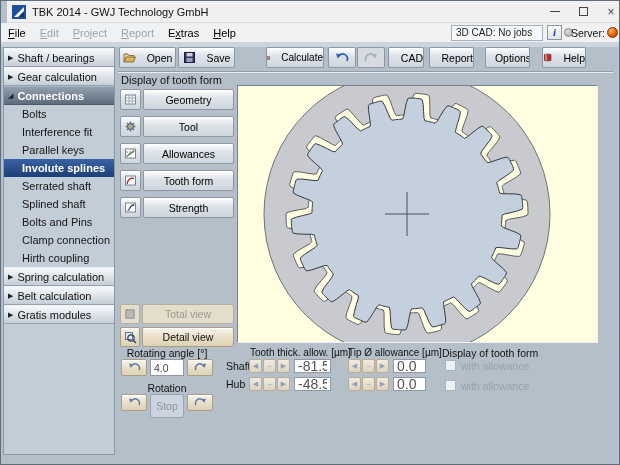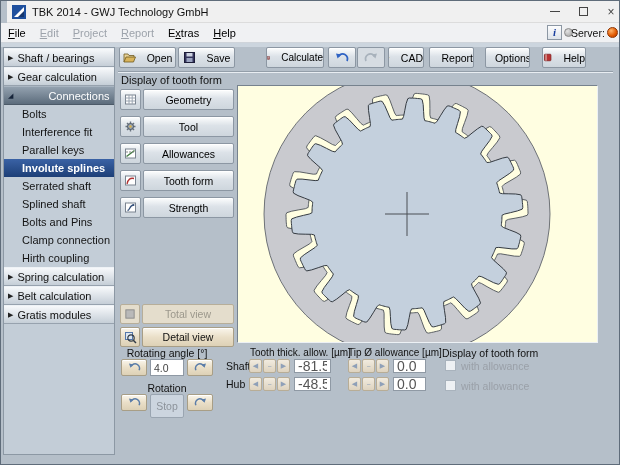--- a/index.html
+++ b/index.html
@@ -47,22 +47,22 @@
 
   
   .sidebar { position:absolute; left:2px; top:46px; width:112px; height:408px;
              background:#c3cdd7; border:1px solid #8c98a4; overflow:hidden; }
   .sb-header { height:19px; display:flex; align-items:center; padding-left:4px;
                background:linear-gradient(#f7f9fb,#c5ced7);
                border-top:1px solid #eef2f6; border-bottom:1px solid #97a2ae;
                color:#111; cursor:pointer; white-space:nowrap; }
   .sb-header .tri { font-size:7px; margin-right:4px; color:#222; }
   .sb-header.active { background:linear-gradient(#93a1af,#5c6c7c);
-                      color:#fff; font-weight:normal;
-                      border-top:1px solid #a9b5c1; border-bottom:1px solid #4c5a68;gap:31px; }
+                      color:#fff; font-weight:bold;
+                      border-top:1px solid #a9b5c1; border-bottom:1px solid #4c5a68; }
   .sb-header.active .tri { color:#16243a; }
   .sb-item { height:18px; display:flex; align-items:center; padding-left:18px;
              color:#141414; cursor:pointer; white-space:nowrap; }
   .sb-item.selected { background:linear-gradient(#3a62a5,#1d3f77); color:#fff; font-weight:bold; }
 
   
   .btn { position:absolute; display:flex; align-items:center; justify-content:center; gap:11px;
          background:linear-gradient(#fdfefe,#dce2e8 45%,#ced6dd);
          border:1px solid #8c97a3; border-radius:2px;
          font-size:10.5px; color:#000; box-shadow:inset 0 1px 0 #ffffff; cursor:pointer;
@@ -124,20 +124,21 @@
 
   <div class="menubar">
     <div id="menu-items" style="display:flex;">
         <span class="menu-item"><u>F</u>ile</span>
         <span class="menu-item disabled"><u>E</u>dit</span>
         <span class="menu-item disabled"><u>P</u>roject</span>
         <span class="menu-item disabled"><u>R</u>eport</span>
         <span class="menu-item">E<u>x</u>tras</span>
         <span class="menu-item"><u>H</u>elp</span>
       </div>
+    <div class="cad-status-box">3D CAD: No jobs</div>
     <div class="info-btn">i</div>
     <div class="led gray"></div>
     <span class="server-label">Server:</span>
     <div class="led red"></div>
   </div>
   <div class="top-strip"></div>
 
   <div class="sidebar" id="sidebar">
       <div class="sb-header">
         <span class="tri">▶</span>

